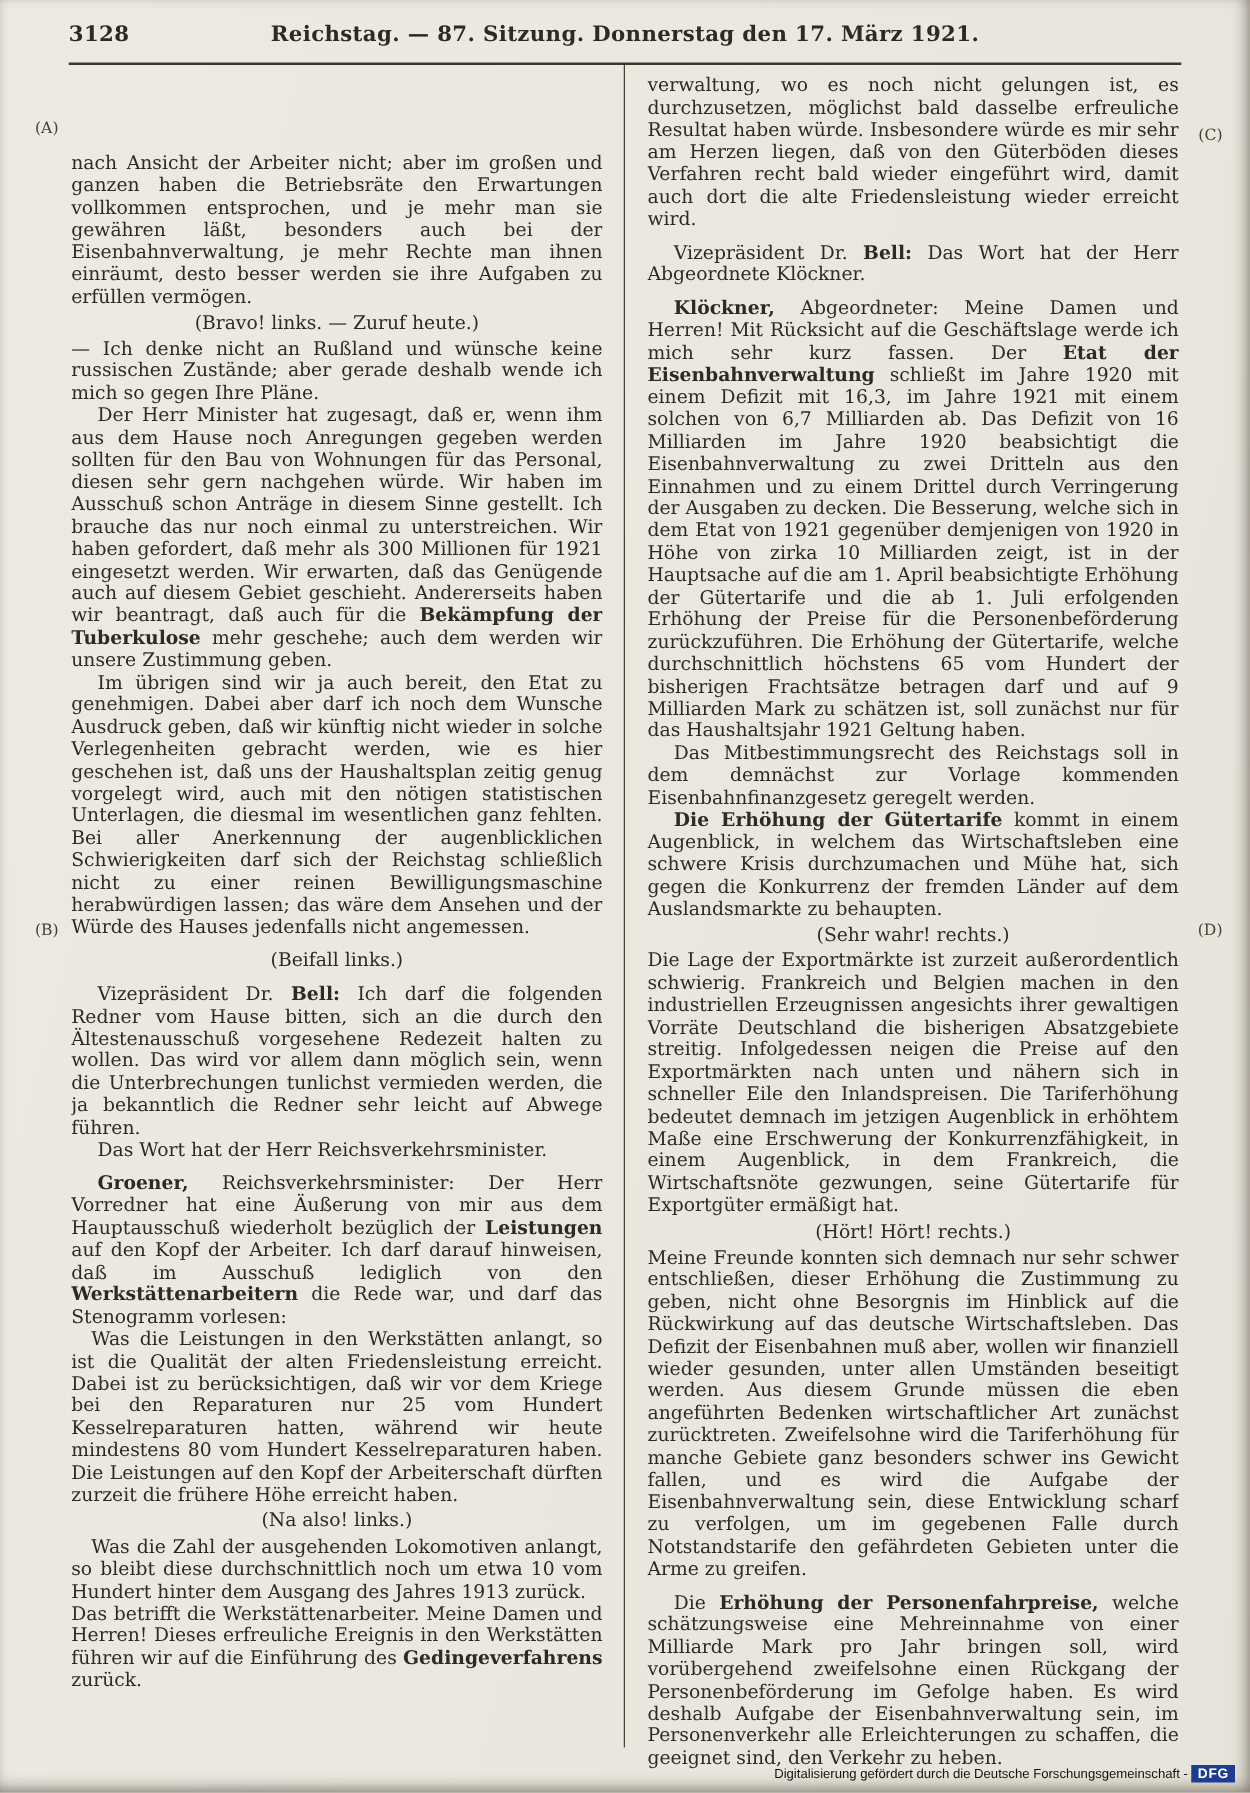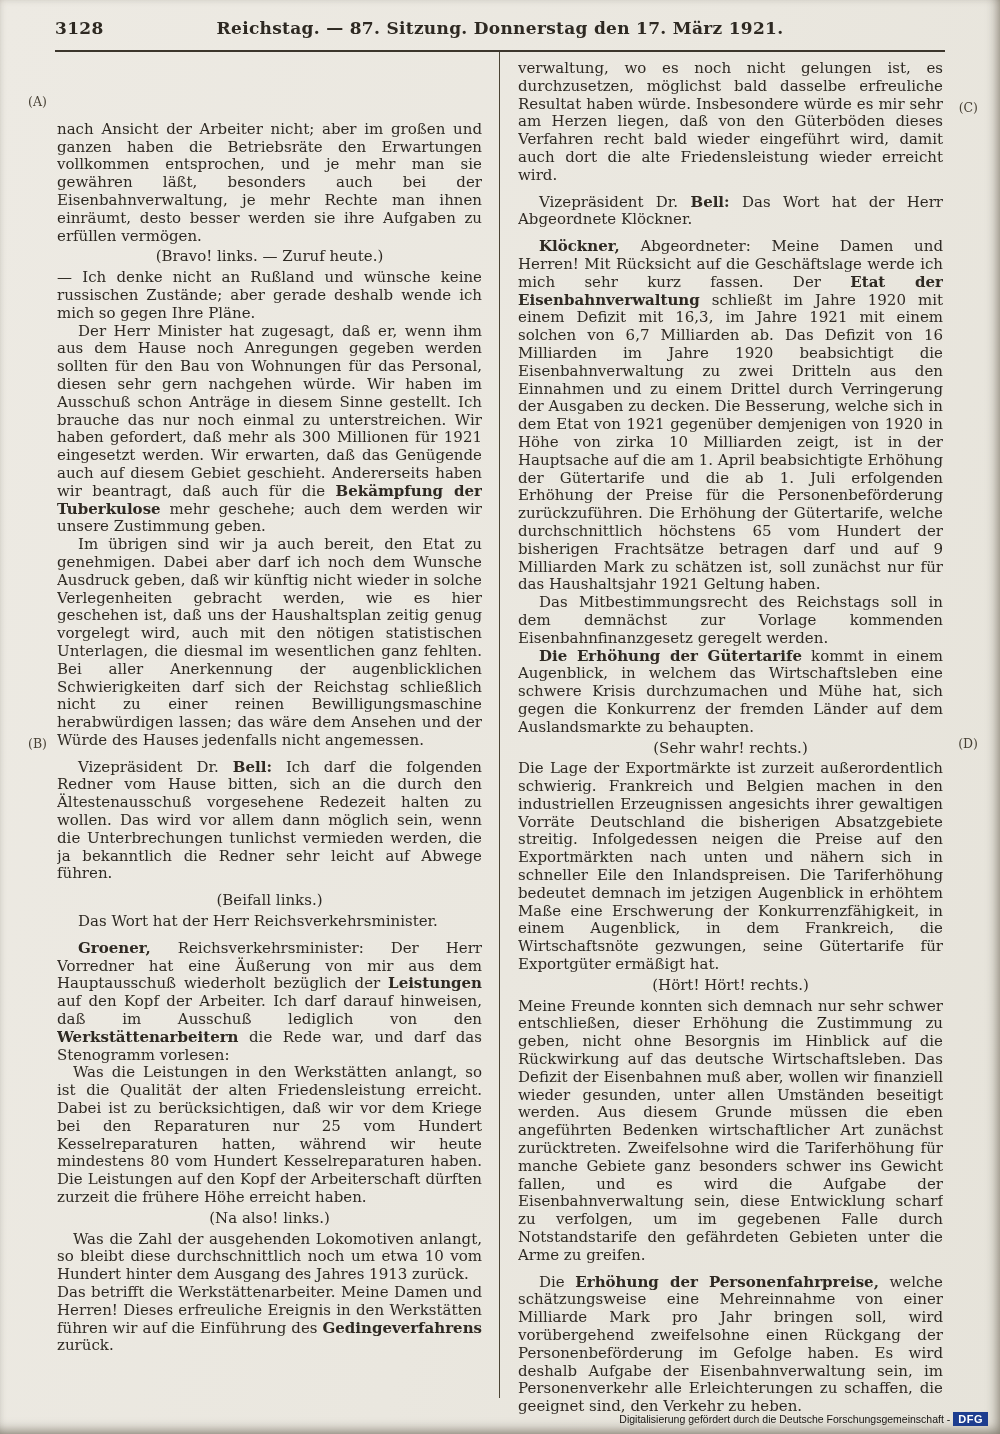--- a/index.html
+++ b/index.html
@@ -92,22 +92,22 @@
 
   <div class="col-divider"></div>
 
   <div class="columns">
     <div class="col" id="col-left">
         <p class="para flush"><span>nach Ansicht der Arbeiter nicht; aber im großen und ganzen haben die Betriebsräte den Erwartungen vollkommen entsprochen, und je mehr man sie gewähren läßt, besonders auch bei der Eisenbahnverwaltung, je mehr Rechte man ihnen einräumt, desto besser werden sie ihre Aufgaben zu erfüllen vermögen.</span></p>
         <p class="para center"><span>(Bravo! links. — Zuruf heute.)</span></p>
         <p class="para flush"><span>— Ich denke nicht an Rußland und wünsche keine russischen Zustände; aber gerade deshalb wende ich mich so gegen Ihre Pläne.</span></p>
         <p class="para indent"><span>Der Herr Minister hat zugesagt, daß er, wenn ihm aus dem Hause noch Anregungen gegeben werden sollten für den Bau von Wohnungen für das Personal, diesen sehr gern nachgehen würde. Wir haben im Ausschuß schon Anträge in diesem Sinne gestellt. Ich brauche das nur noch einmal zu unterstreichen. Wir haben gefordert, daß mehr als 300 Millionen für 1921 eingesetzt werden. Wir erwarten, daß das Genügende auch auf diesem Gebiet geschieht. Andererseits haben wir beantragt, daß auch für die </span><span class="b">Bekämpfung der Tuberkulose</span><span> mehr geschehe; auch dem werden wir unsere Zustimmung geben.</span></p>
         <p class="para indent"><span>Im übrigen sind wir ja auch bereit, den Etat zu genehmigen. Dabei aber darf ich noch dem Wunsche Ausdruck geben, daß wir künftig nicht wieder in solche Verlegenheiten gebracht werden, wie es hier geschehen ist, daß uns der Haushaltsplan zeitig genug vorgelegt wird, auch mit den nötigen statistischen Unterlagen, die diesmal im wesentlichen ganz fehlten. Bei aller Anerkennung der augenblicklichen Schwierigkeiten darf sich der Reichstag schließlich nicht zu einer reinen Bewilligungsmaschine herabwürdigen lassen; das wäre dem Ansehen und der Würde des Hauses jedenfalls nicht angemessen.</span></p>
+        <p class="para center sp"><span>(Beifall links.)</span></p>
         <p class="para indent sp"><span>Vizepräsident Dr. </span><span class="b">Bell:</span><span> Ich darf die folgenden Redner vom Hause bitten, sich an die durch den Ältestenausschuß vorgesehene Redezeit halten zu wollen. Das wird vor allem dann möglich sein, wenn die Unterbrechungen tunlichst vermieden werden, die ja bekanntlich die Redner sehr leicht auf Abwege führen.</span></p>
-        <p class="para center sp"><span>(Beifall links.)</span></p>
         <p class="para indent"><span>Das Wort hat der Herr Reichsverkehrsminister.</span></p>
         <p class="para indent sp"><span class="b">Groener,</span><span> Reichsverkehrsminister: Der Herr Vorredner hat eine Äußerung von mir aus dem Hauptausschuß wiederholt bezüglich der </span><span class="b">Leistungen</span><span> auf den Kopf der Arbeiter. Ich darf darauf hinweisen, daß im Ausschuß lediglich von den </span><span class="b">Werkstättenarbeitern</span><span> die Rede war, und darf das Stenogramm vorlesen:</span></p>
         <p class="para quote"><span>Was die Leistungen in den Werkstätten anlangt, so ist die Qualität der alten Friedensleistung erreicht. Dabei ist zu berücksichtigen, daß wir vor dem Kriege bei den Reparaturen nur 25 vom Hundert Kesselreparaturen hatten, während wir heute mindestens 80 vom Hundert Kesselreparaturen haben. Die Leistungen auf den Kopf der Arbeiterschaft dürften zurzeit die frühere Höhe erreicht haben.</span></p>
         <p class="para center"><span>(Na also! links.)</span></p>
         <p class="para quote"><span>Was die Zahl der ausgehenden Lokomotiven anlangt, so bleibt diese durchschnittlich noch um etwa 10 vom Hundert hinter dem Ausgang des Jahres 1913 zurück.</span></p>
         <p class="para flush"><span>Das betrifft die Werkstättenarbeiter. Meine Damen und Herren! Dieses erfreuliche Ereignis in den Werkstätten führen wir auf die Einführung des </span><span class="b">Gedingeverfahrens</span><span> zurück.</span></p>
       </div>
     <div class="col" id="col-right">
         <p class="para flush"><span>verwaltung, wo es noch nicht gelungen ist, es durchzusetzen, möglichst bald dasselbe erfreuliche Resultat haben würde. Insbesondere würde es mir sehr am Herzen liegen, daß von den Güterböden dieses Verfahren recht bald wieder eingeführt wird, damit auch dort die alte Friedensleistung wieder erreicht wird.</span></p>
         <p class="para indent sp"><span>Vizepräsident Dr. </span><span class="b">Bell:</span><span> Das Wort hat der Herr Abgeordnete Klöckner.</span></p>

